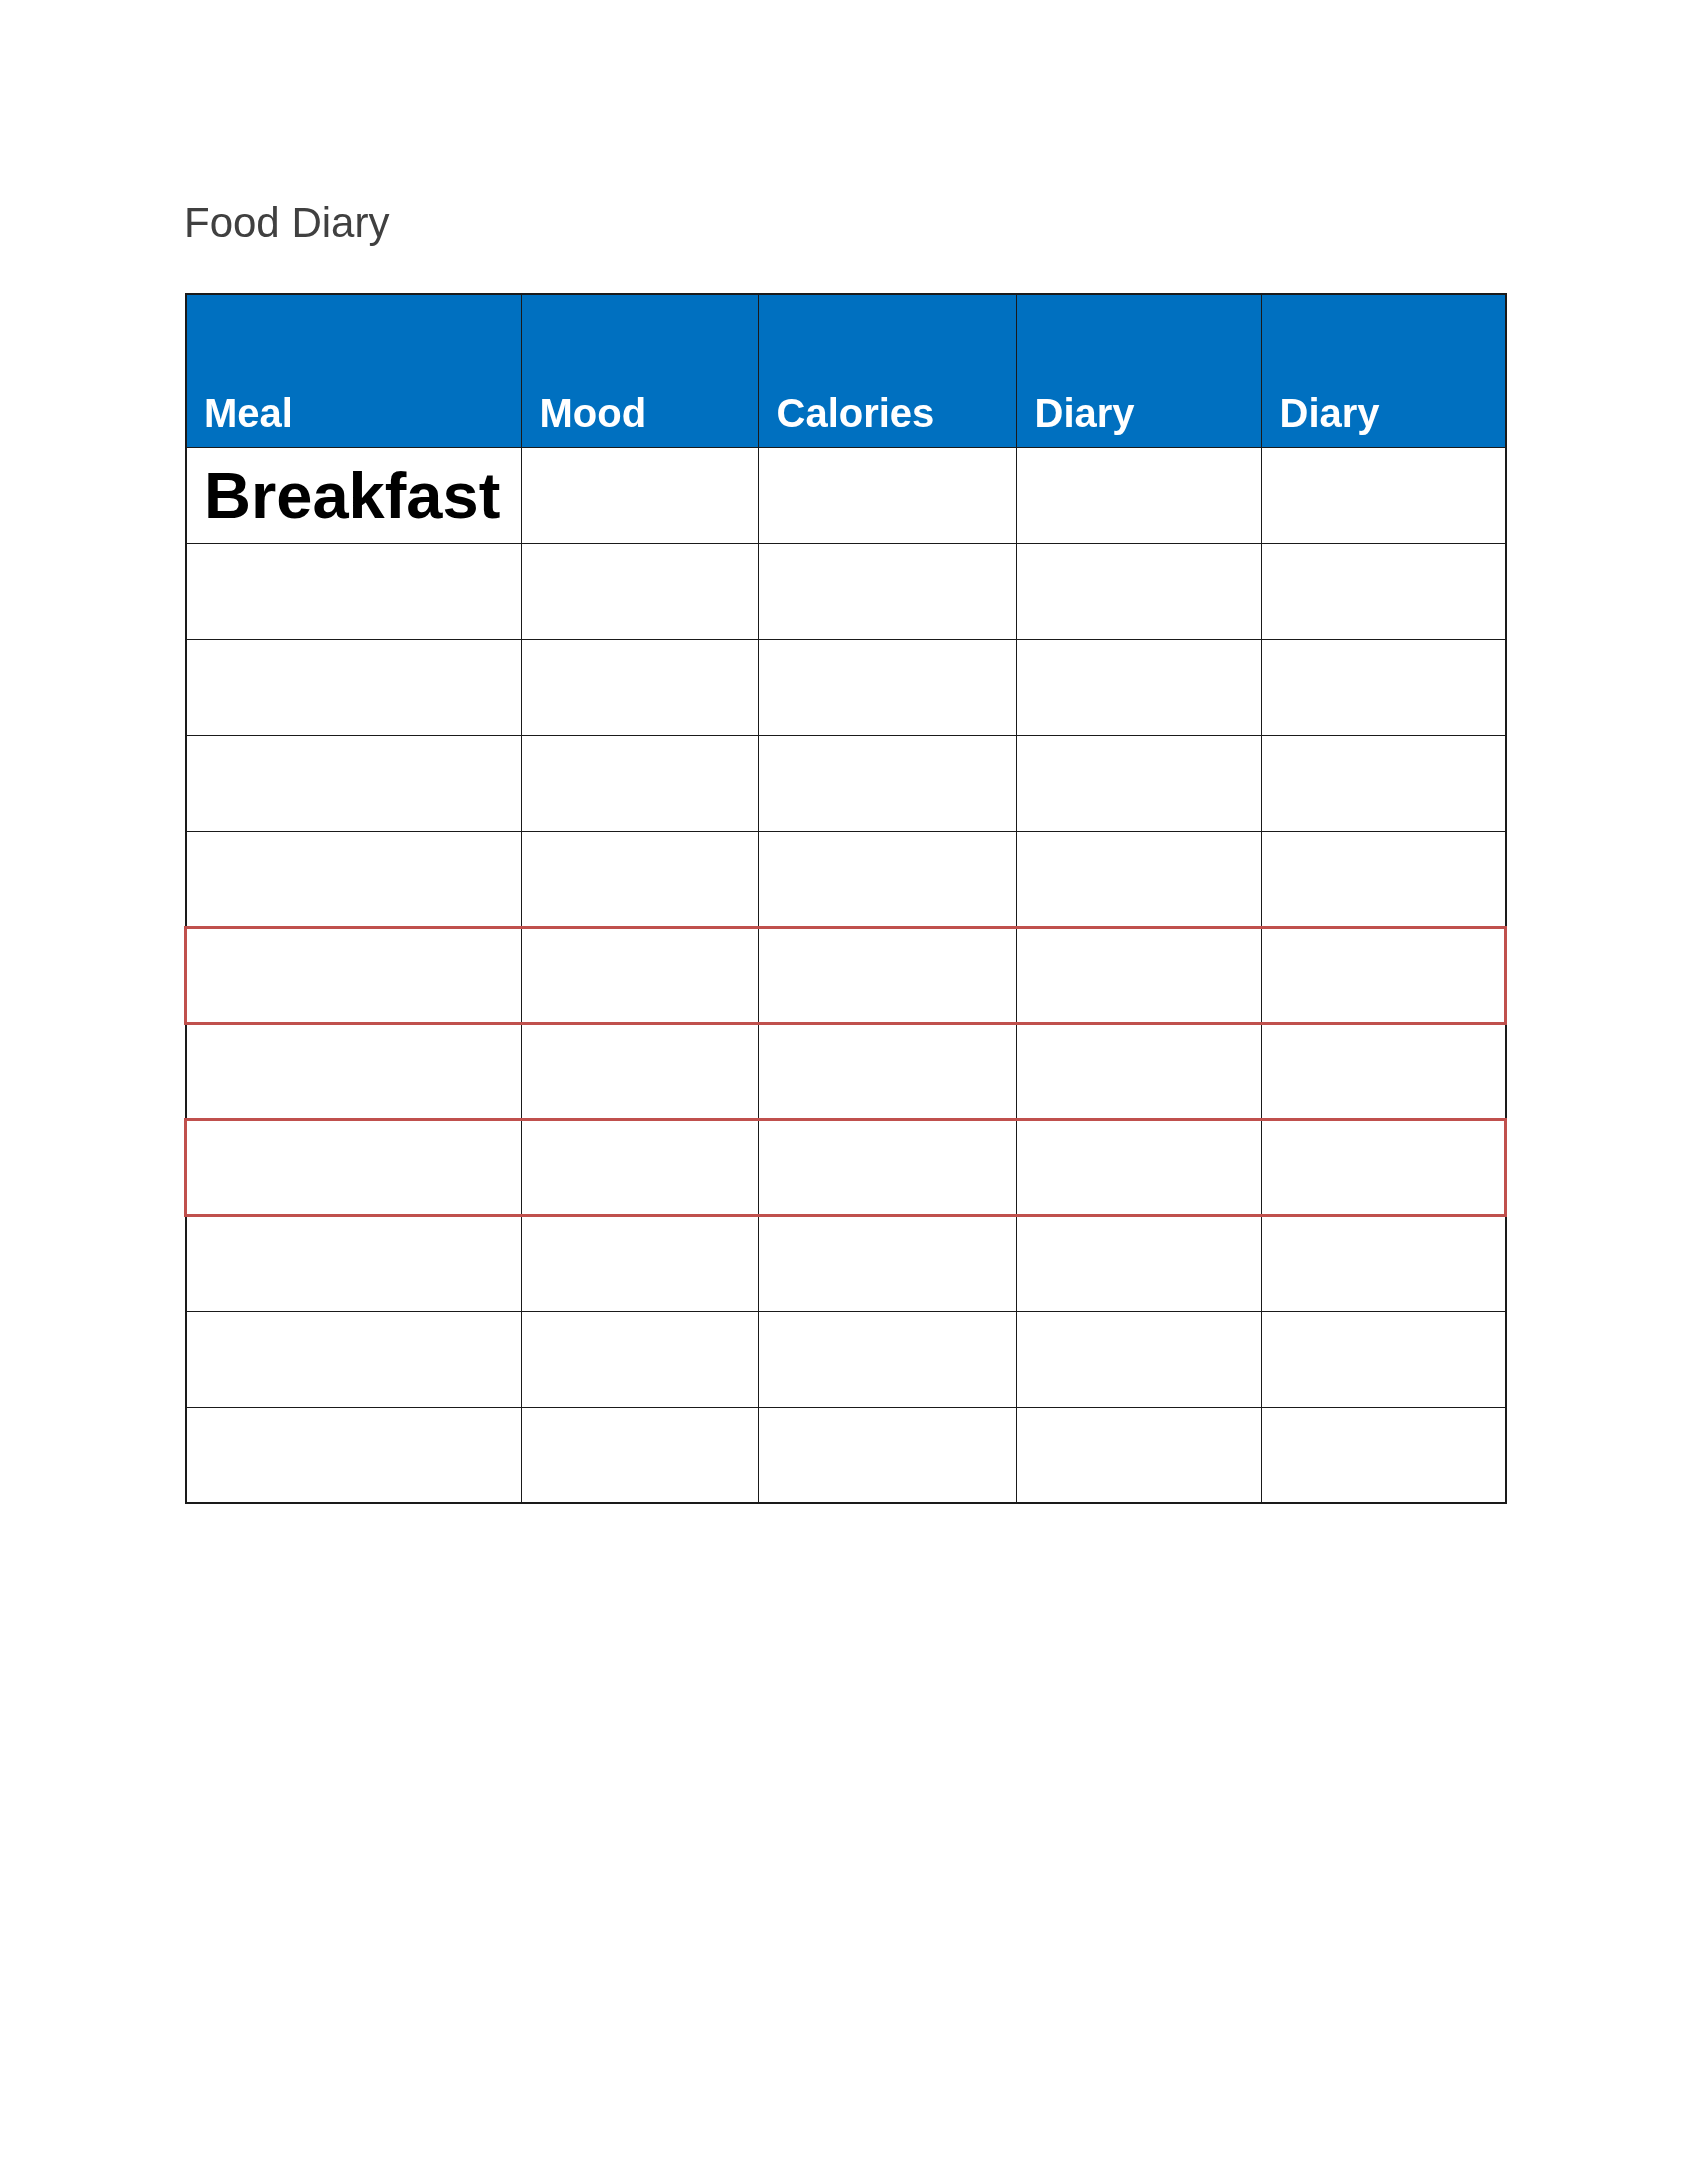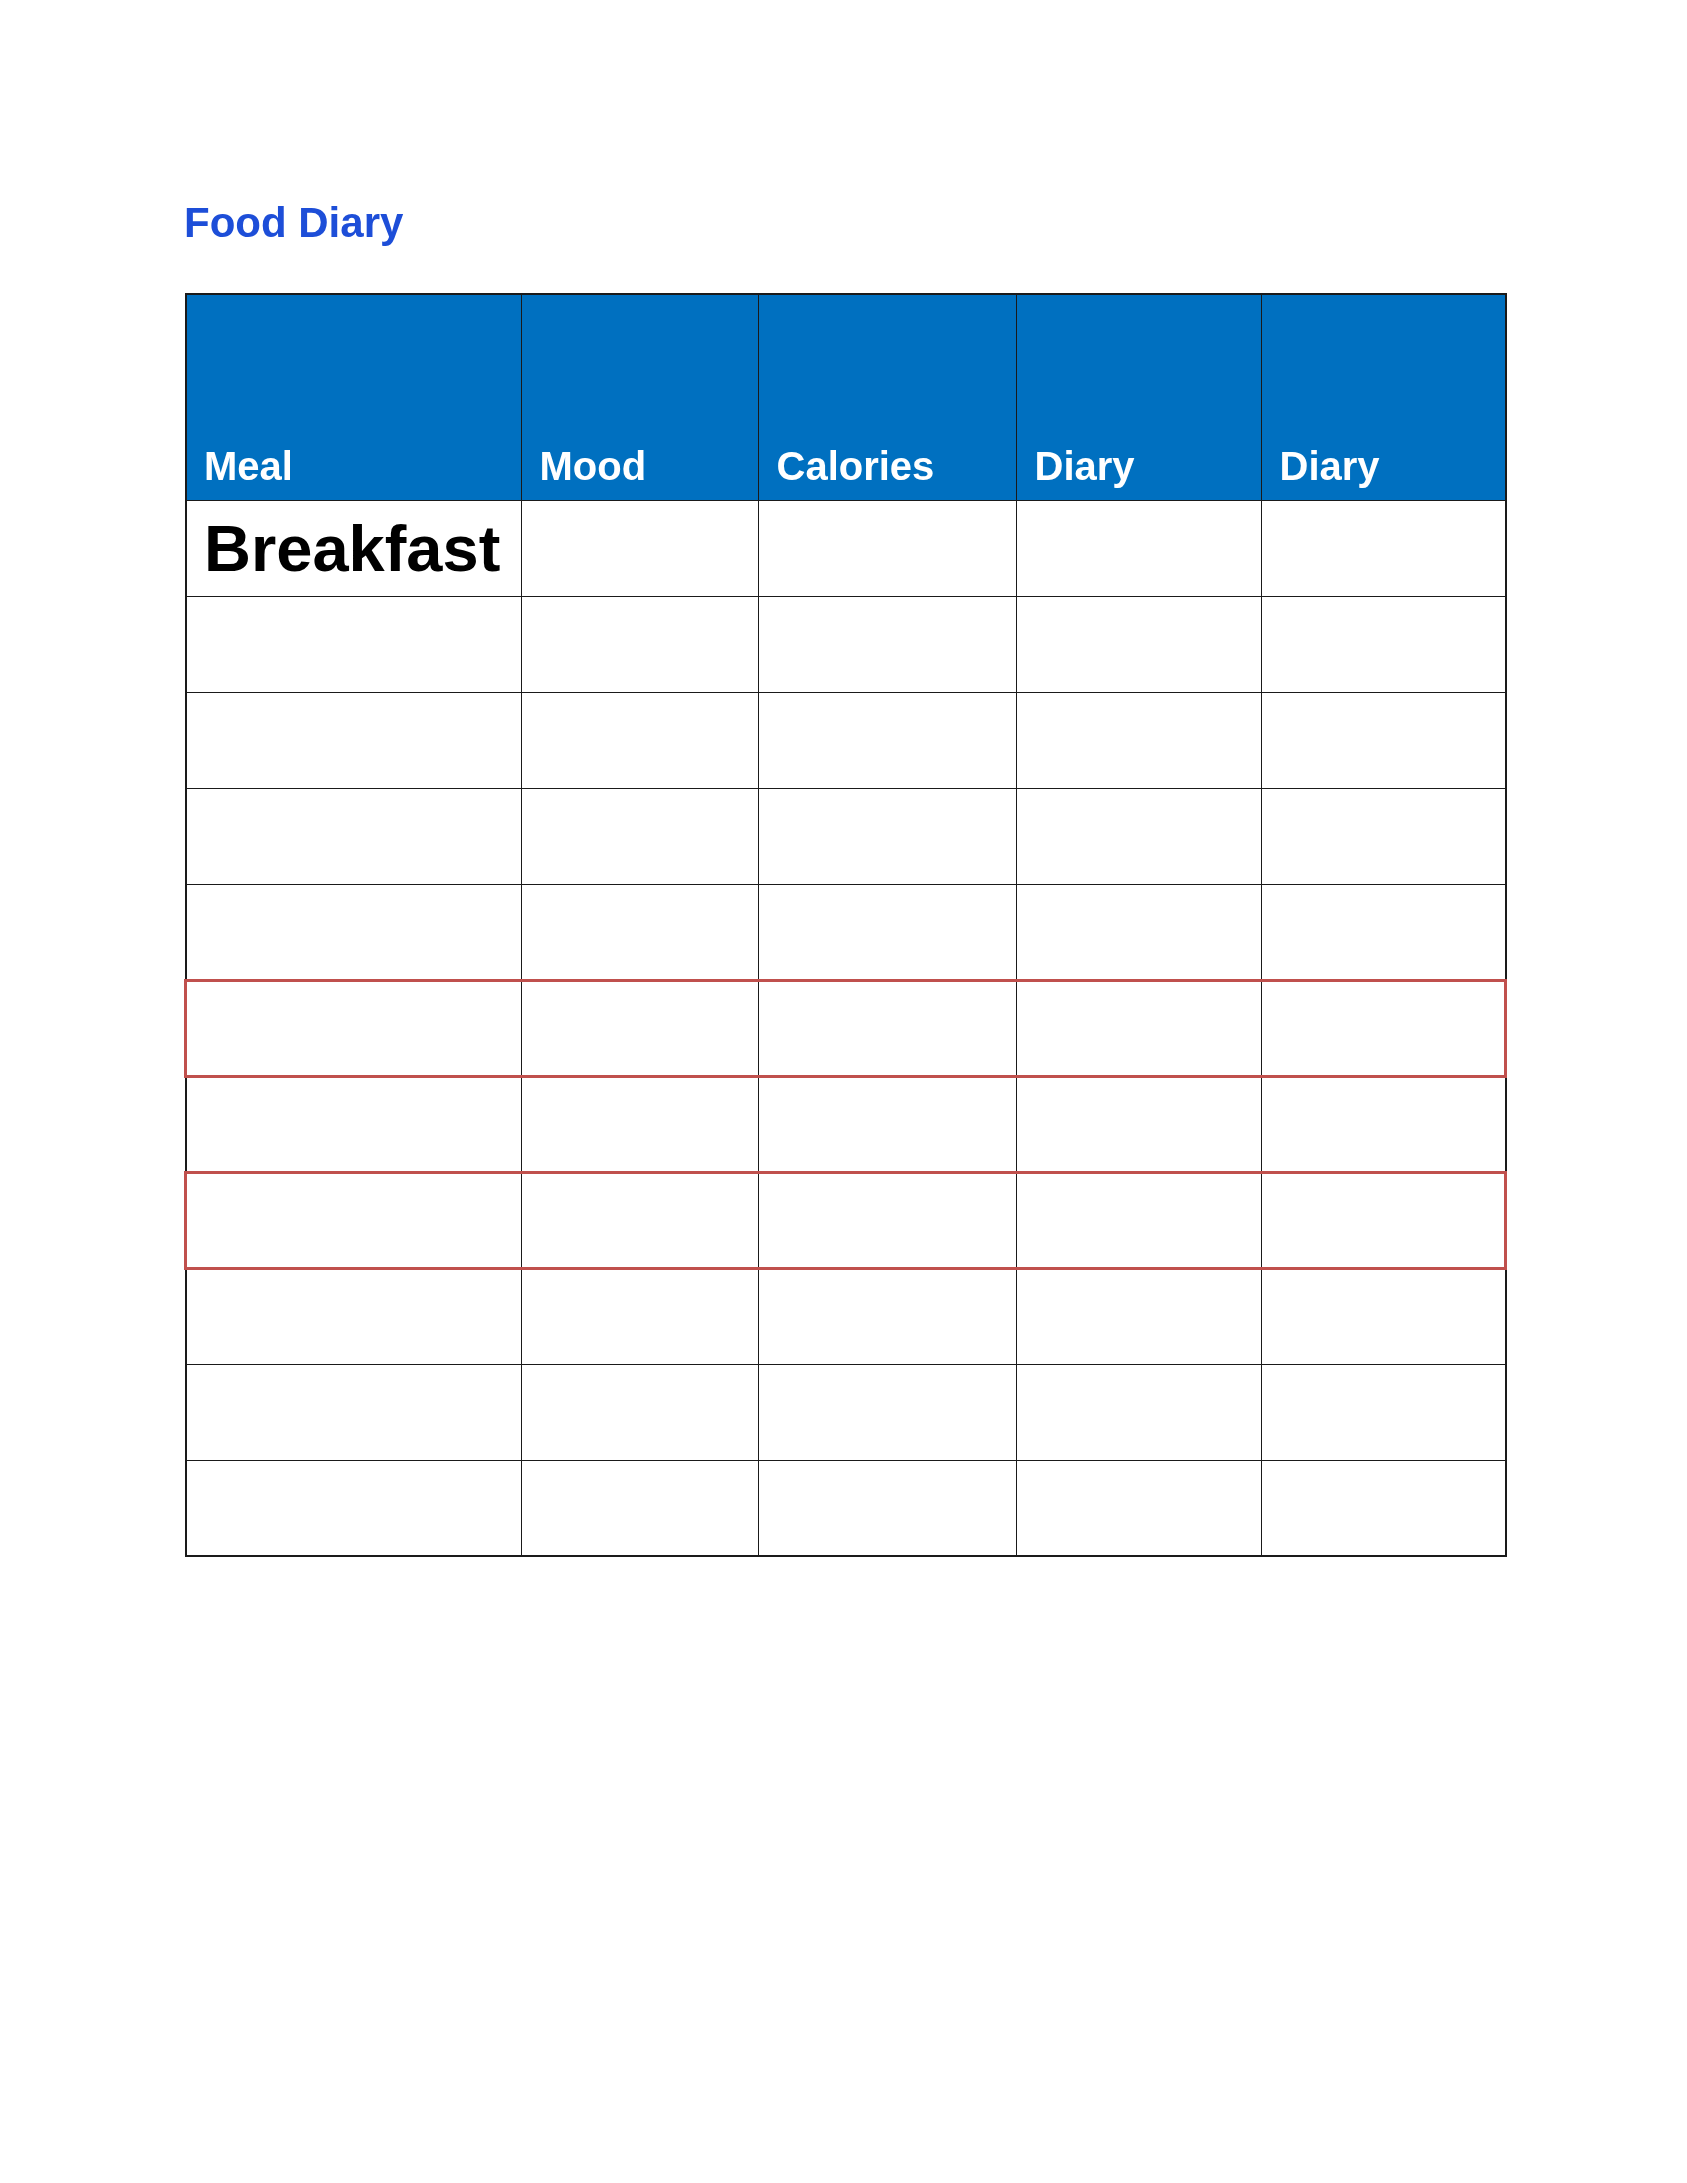--- a/index.html
+++ b/index.html
@@ -15,38 +15,38 @@
     width:1687px;height:2184px;
     background:var(--page-bg);
     font-family:"Liberation Sans", sans-serif;
     position:relative;
   }
   .doc-title{
     position:absolute;
     left:184px; top:200px;
     margin:0;
     font-size:42px;
-    font-weight:700;
-    color:#1d4ed8;
+    font-weight:400;
+    color:#404040;
     line-height:1.1;
     letter-spacing:0;
   }
   table.diary{
     position:absolute;
     left:184px; top:293px;
     width:1320px;
     border-collapse:collapse;
     table-layout:fixed;
     border:2.6px solid var(--grid);
   }
   table.diary th, table.diary td{
     border:1.7px solid var(--grid);
     overflow:hidden;
   }
-  table.diary thead tr{ height:206px; }
+  table.diary thead tr{ height:153px; }
   table.diary thead th{
     background:var(--header-bg);
     color:var(--header-text);
     font-size:40px;
     font-weight:700;
     text-align:left;
     vertical-align:bottom;
     padding:0 3.5px 10.5px 17.5px;
   }
   table.diary tbody tr{ height:96px;padding-left:31px; }

